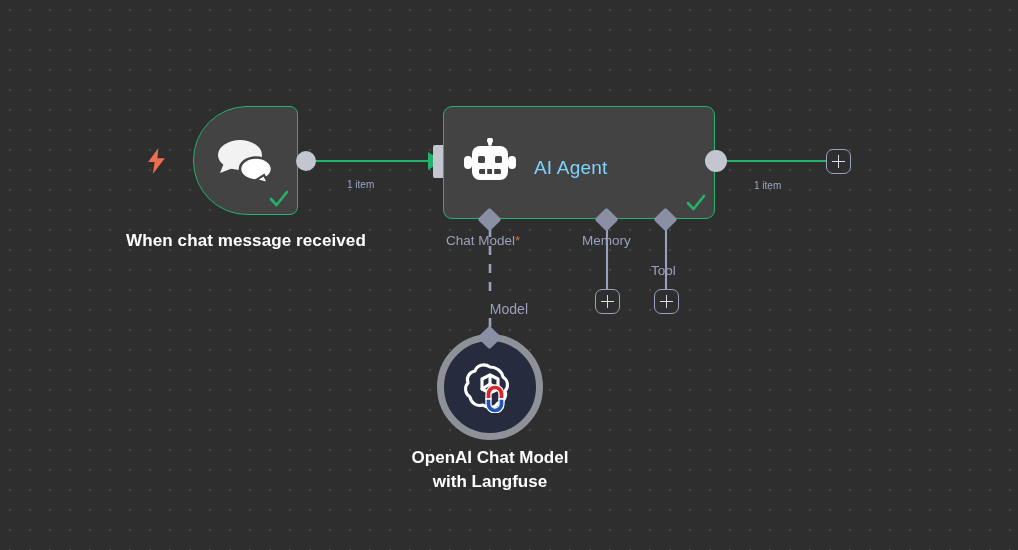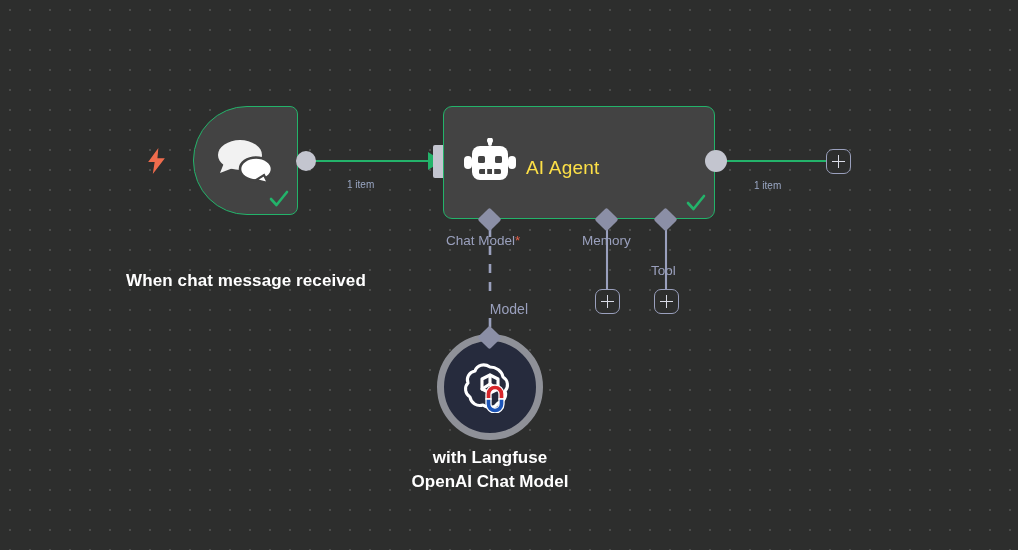--- a/index.html
+++ b/index.html
@@ -31,40 +31,40 @@
   #trigger-icon{
     position:absolute;left:50%;top:50%;transform:translate(-50%,-50%);
     width:60px;height:48px;
   }
   .node-check{
     position:absolute;right:7px;bottom:4px;width:22px;height:22px;
   }
   #trigger-label{
     position:absolute;left:96px;top:229px;width:300px;
     text-align:center;color:#ffffff;font-size:17px;font-weight:bold;
-    line-height:23px;letter-spacing:.1px;margin-top:40px;
+    line-height:23px;letter-spacing:.1px;
   }
   #bolt-icon{position:absolute;left:147px;top:148px;width:19px;height:26px;}
 
   
   #agent-node{
     position:absolute;left:443px;top:106px;width:272px;height:113px;
     background:#434343;
     border:1.5px solid #23b36a;
     border-radius:9px;
     box-sizing:border-box;
   }
   #agent-input-port{
     position:absolute;left:433px;top:145px;width:13px;height:33px;
     background:#c3c5cf;border-radius:2px;
   }
   #agent-icon{position:absolute;left:20px;top:31px;width:52px;height:50px;}
   #agent-title{
-    position:absolute;left:82px;top:50px;
-    color:#fde047;font-size:19px;letter-spacing:.2px;
+    position:absolute;left:90px;top:50px;
+    color:#7dd3fc;font-size:19px;letter-spacing:.2px;
   }
   #agent-output-dot{
     position:absolute;left:705px;top:150px;width:22px;height:22px;
     border-radius:50%;background:#c3c5cf;
   }
   
   .diamond{
     position:absolute;width:17px;height:17px;background:#8b8fa6;
     transform:rotate(45deg);border-radius:2px;
   }
@@ -204,18 +204,18 @@
           <path d="M19 28 L27 23 L35 28"></path>
         </g>
         <g>
           <path d="M23 33 a9 9 0 0 1 18 0 l0 5 l-5 0 l0 -5 a4 4 0 0 0 -8 0 l0 5 l-5 0 Z" fill="#d8262b" stroke="#ffffff" stroke-width="1.3"></path>
           <path d="M23 38 l5 0 l0 5 a4 4 0 0 0 8 0 l0 -5 l5 0 l0 5 a9 9 0 0 1 -18 0 Z" fill="#1d55b8" stroke="#ffffff" stroke-width="1.3"></path>
         </g>
       </svg>
     </div>
 
     <div id="openai-label">
+      <div>OpenAI Chat Model</div>
       <div>with Langfuse</div>
-      <div>OpenAI Chat Model</div>
     </div>
 
   </div>
 </div>
 
 </body></html>

